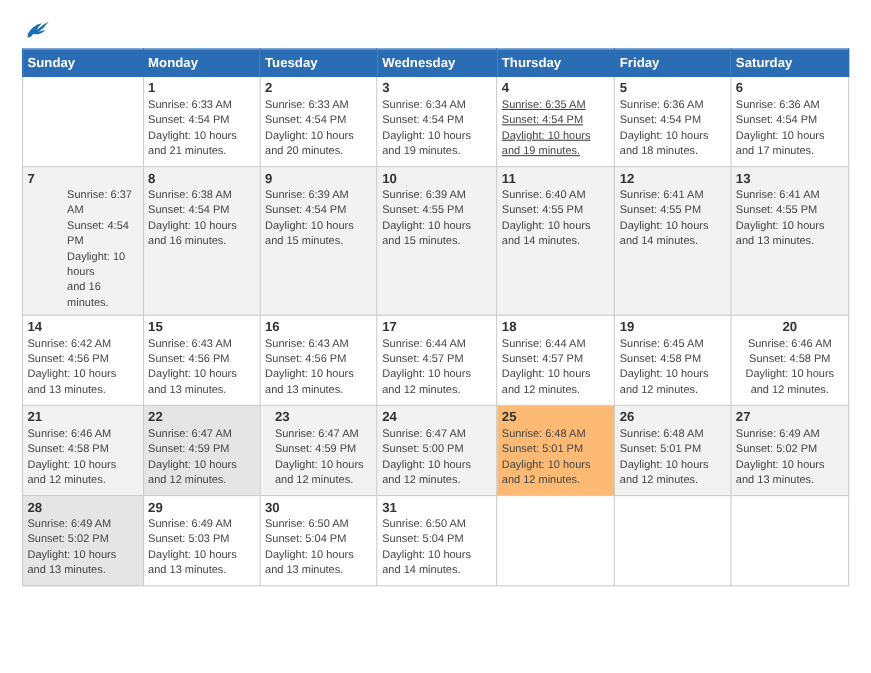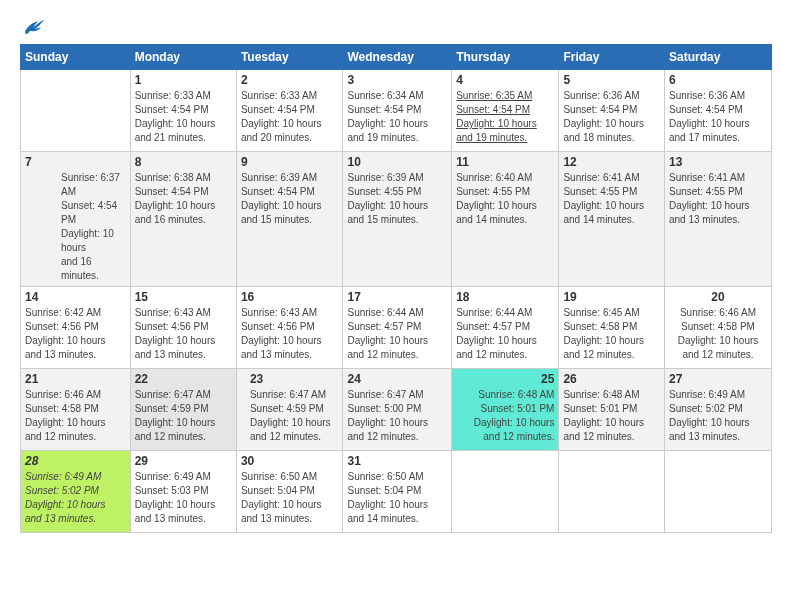--- a/index.html
+++ b/index.html
@@ -304,21 +304,21 @@
 Daylight: 10 hours
 and 12 minutes.</div>
           </td>
           <td style="background-color: rgb(242, 242, 242);">
             <div class="day-number">24</div>
             <div class="day-info" style="white-space: pre-line;">Sunrise: 6:47 AM
 Sunset: 5:00 PM
 Daylight: 10 hours
 and 12 minutes.</div>
           </td>
-          <td style="background-color: #5eead4; text-align: right;">
+          <td style="background-color: #fdba74;">
             <div class="day-number">25</div>
             <div class="day-info" style="white-space: pre-line;">Sunrise: 6:48 AM
 Sunset: 5:01 PM
 Daylight: 10 hours
 and 12 minutes.</div>
           </td>
           <td style="background-color: rgb(242, 242, 242);">
             <div class="day-number">26</div>
             <div class="day-info" style="white-space: pre-line;">Sunrise: 6:48 AM
 Sunset: 5:01 PM
@@ -327,21 +327,21 @@
           </td>
           <td style="background-color: rgb(242, 242, 242);">
             <div class="day-number">27</div>
             <div class="day-info" style="white-space: pre-line;">Sunrise: 6:49 AM
 Sunset: 5:02 PM
 Daylight: 10 hours
 and 13 minutes.</div>
           </td>
         </tr>
         <tr>
-          <td style="background-color: #bef264; font-style: italic;">
+          <td style="background-color: #e5e5e5;">
             <div class="day-number">28</div>
             <div class="day-info" style="white-space: pre-line;">Sunrise: 6:49 AM
 Sunset: 5:02 PM
 Daylight: 10 hours
 and 13 minutes.</div>
           </td>
           <td style="background-color: rgb(255, 255, 255);">
             <div class="day-number">29</div>
             <div class="day-info" style="white-space: pre-line;">Sunrise: 6:49 AM
 Sunset: 5:03 PM

